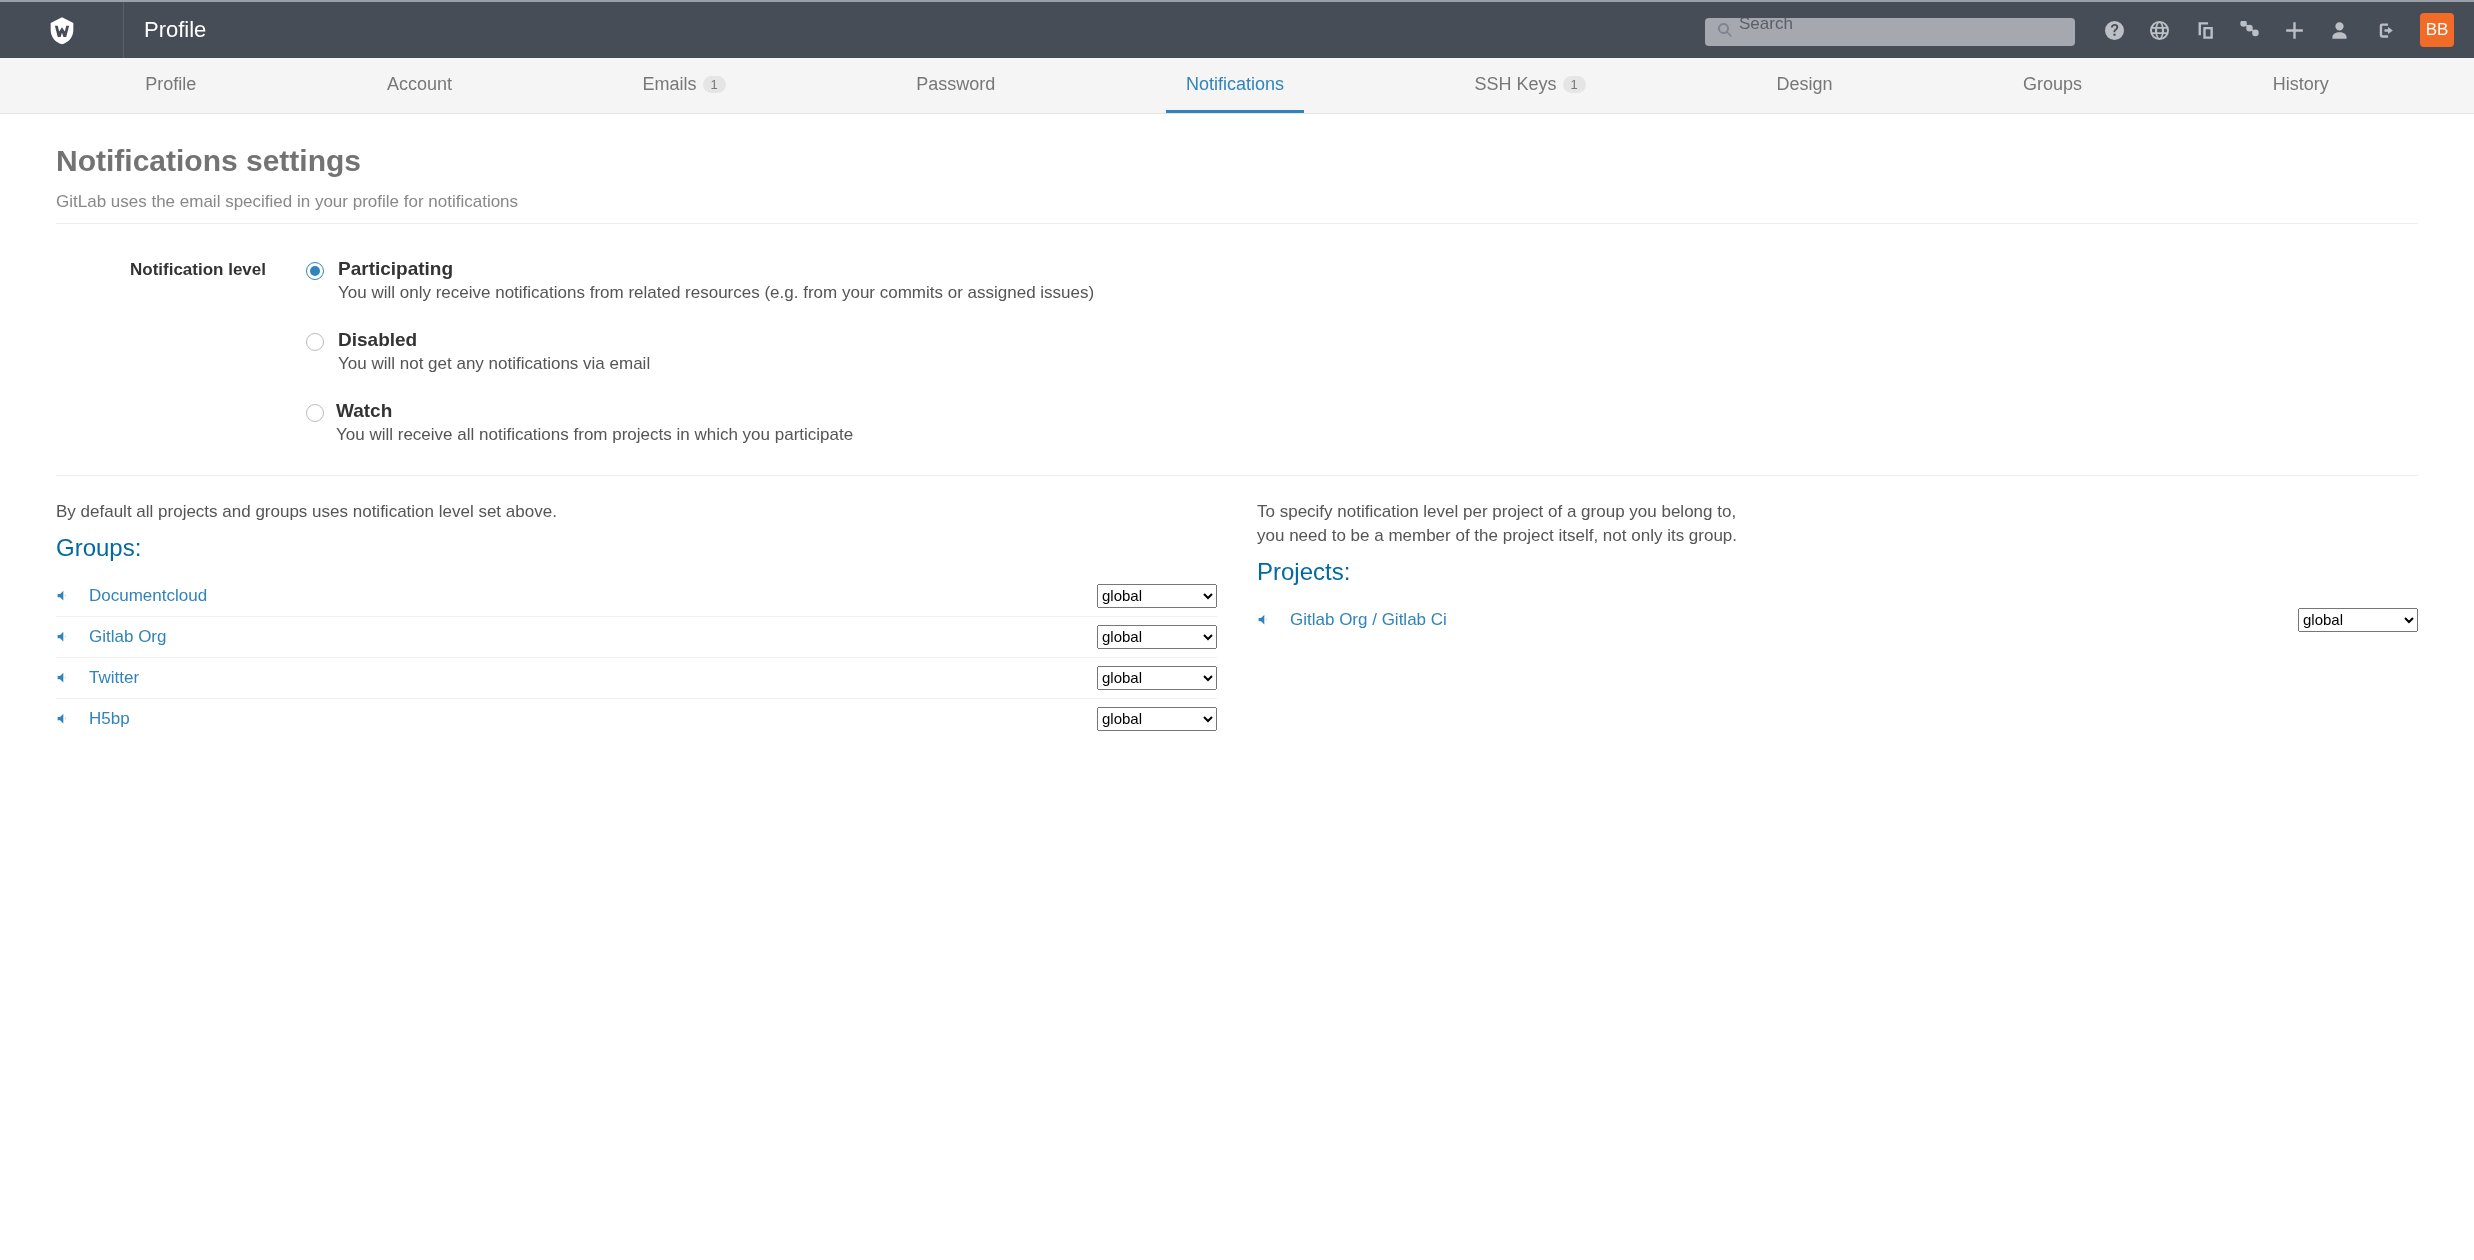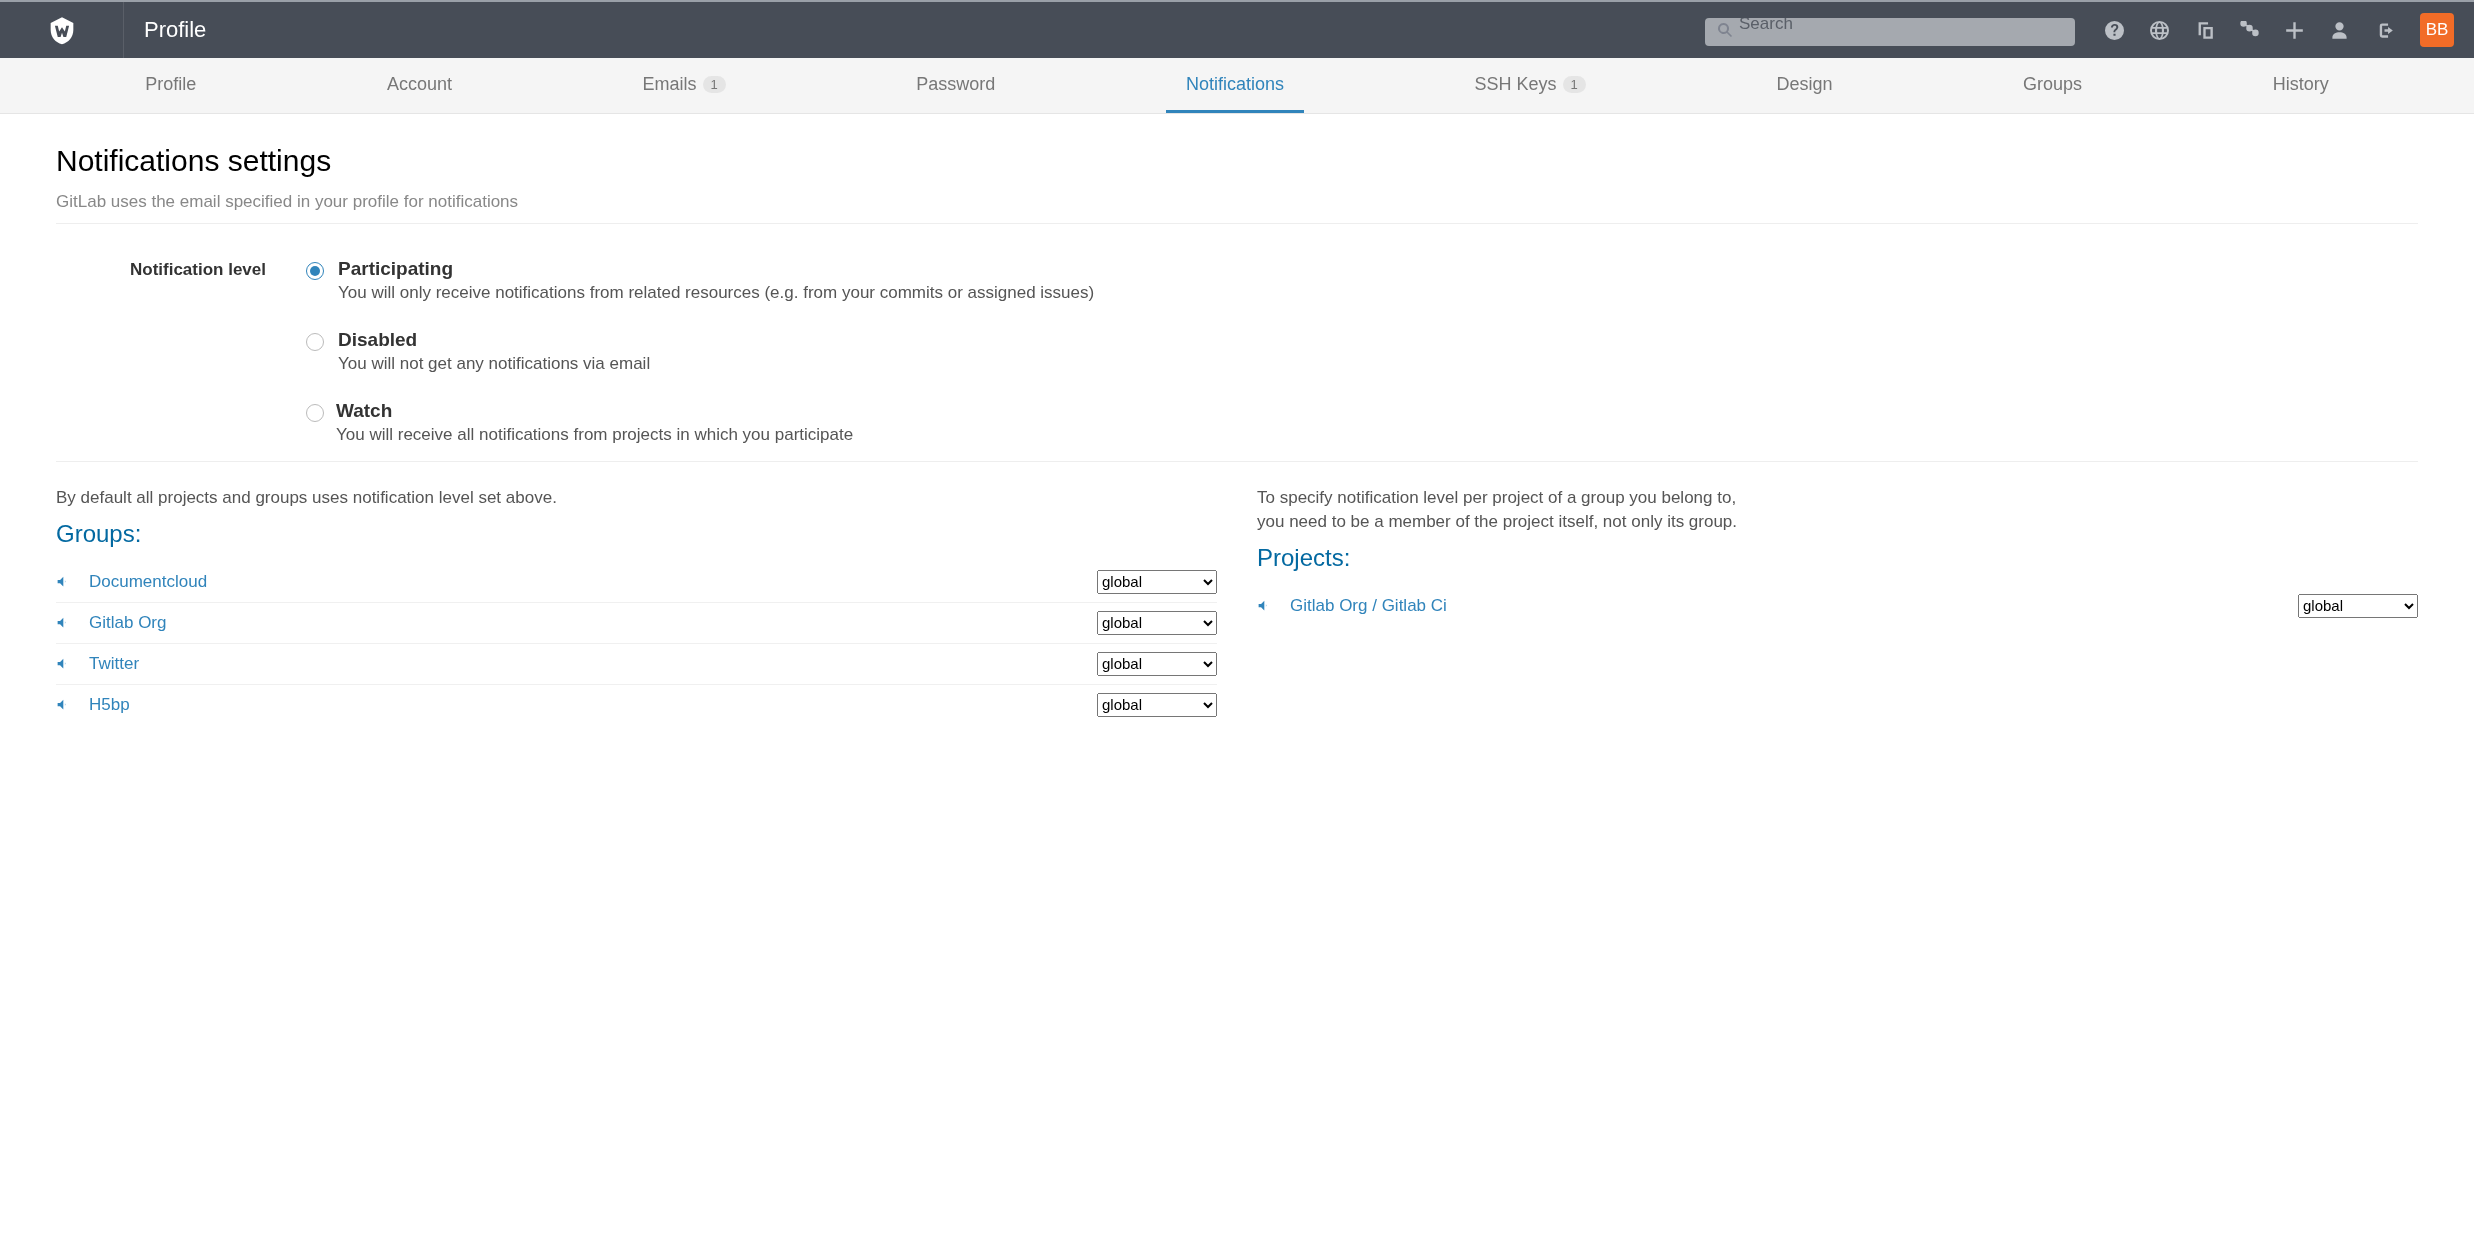--- a/index.html
+++ b/index.html
@@ -114,33 +114,33 @@
     border-radius: 10px;
     font-size: 13px;
     padding: 1px 8px;
   }
   
   .main {
     padding: 30px 56px 40px;
   }
   h1 {
     font-size: 30px;
-    font-weight: 400;
-    color: #000000;
+    font-weight: 700;
+    color: #737373;
     margin-bottom: 14px;
   }
   .subtitle {
     color: #888;
     font-size: 17px;
     padding-bottom: 11px;
     border-bottom: 1px solid #eee;
   }
   .level-section {
     display: flex;
-    padding: 34px 0 16px;
+    padding: 34px 0 30px;
     border-bottom: 1px solid #eee;
   }
   .level-label {
     width: 250px;
     text-align: right;
     padding-right: 40px;
     font-weight: 700;
     color: #333;
     font-size: 17px;
     padding-top: 2px;

